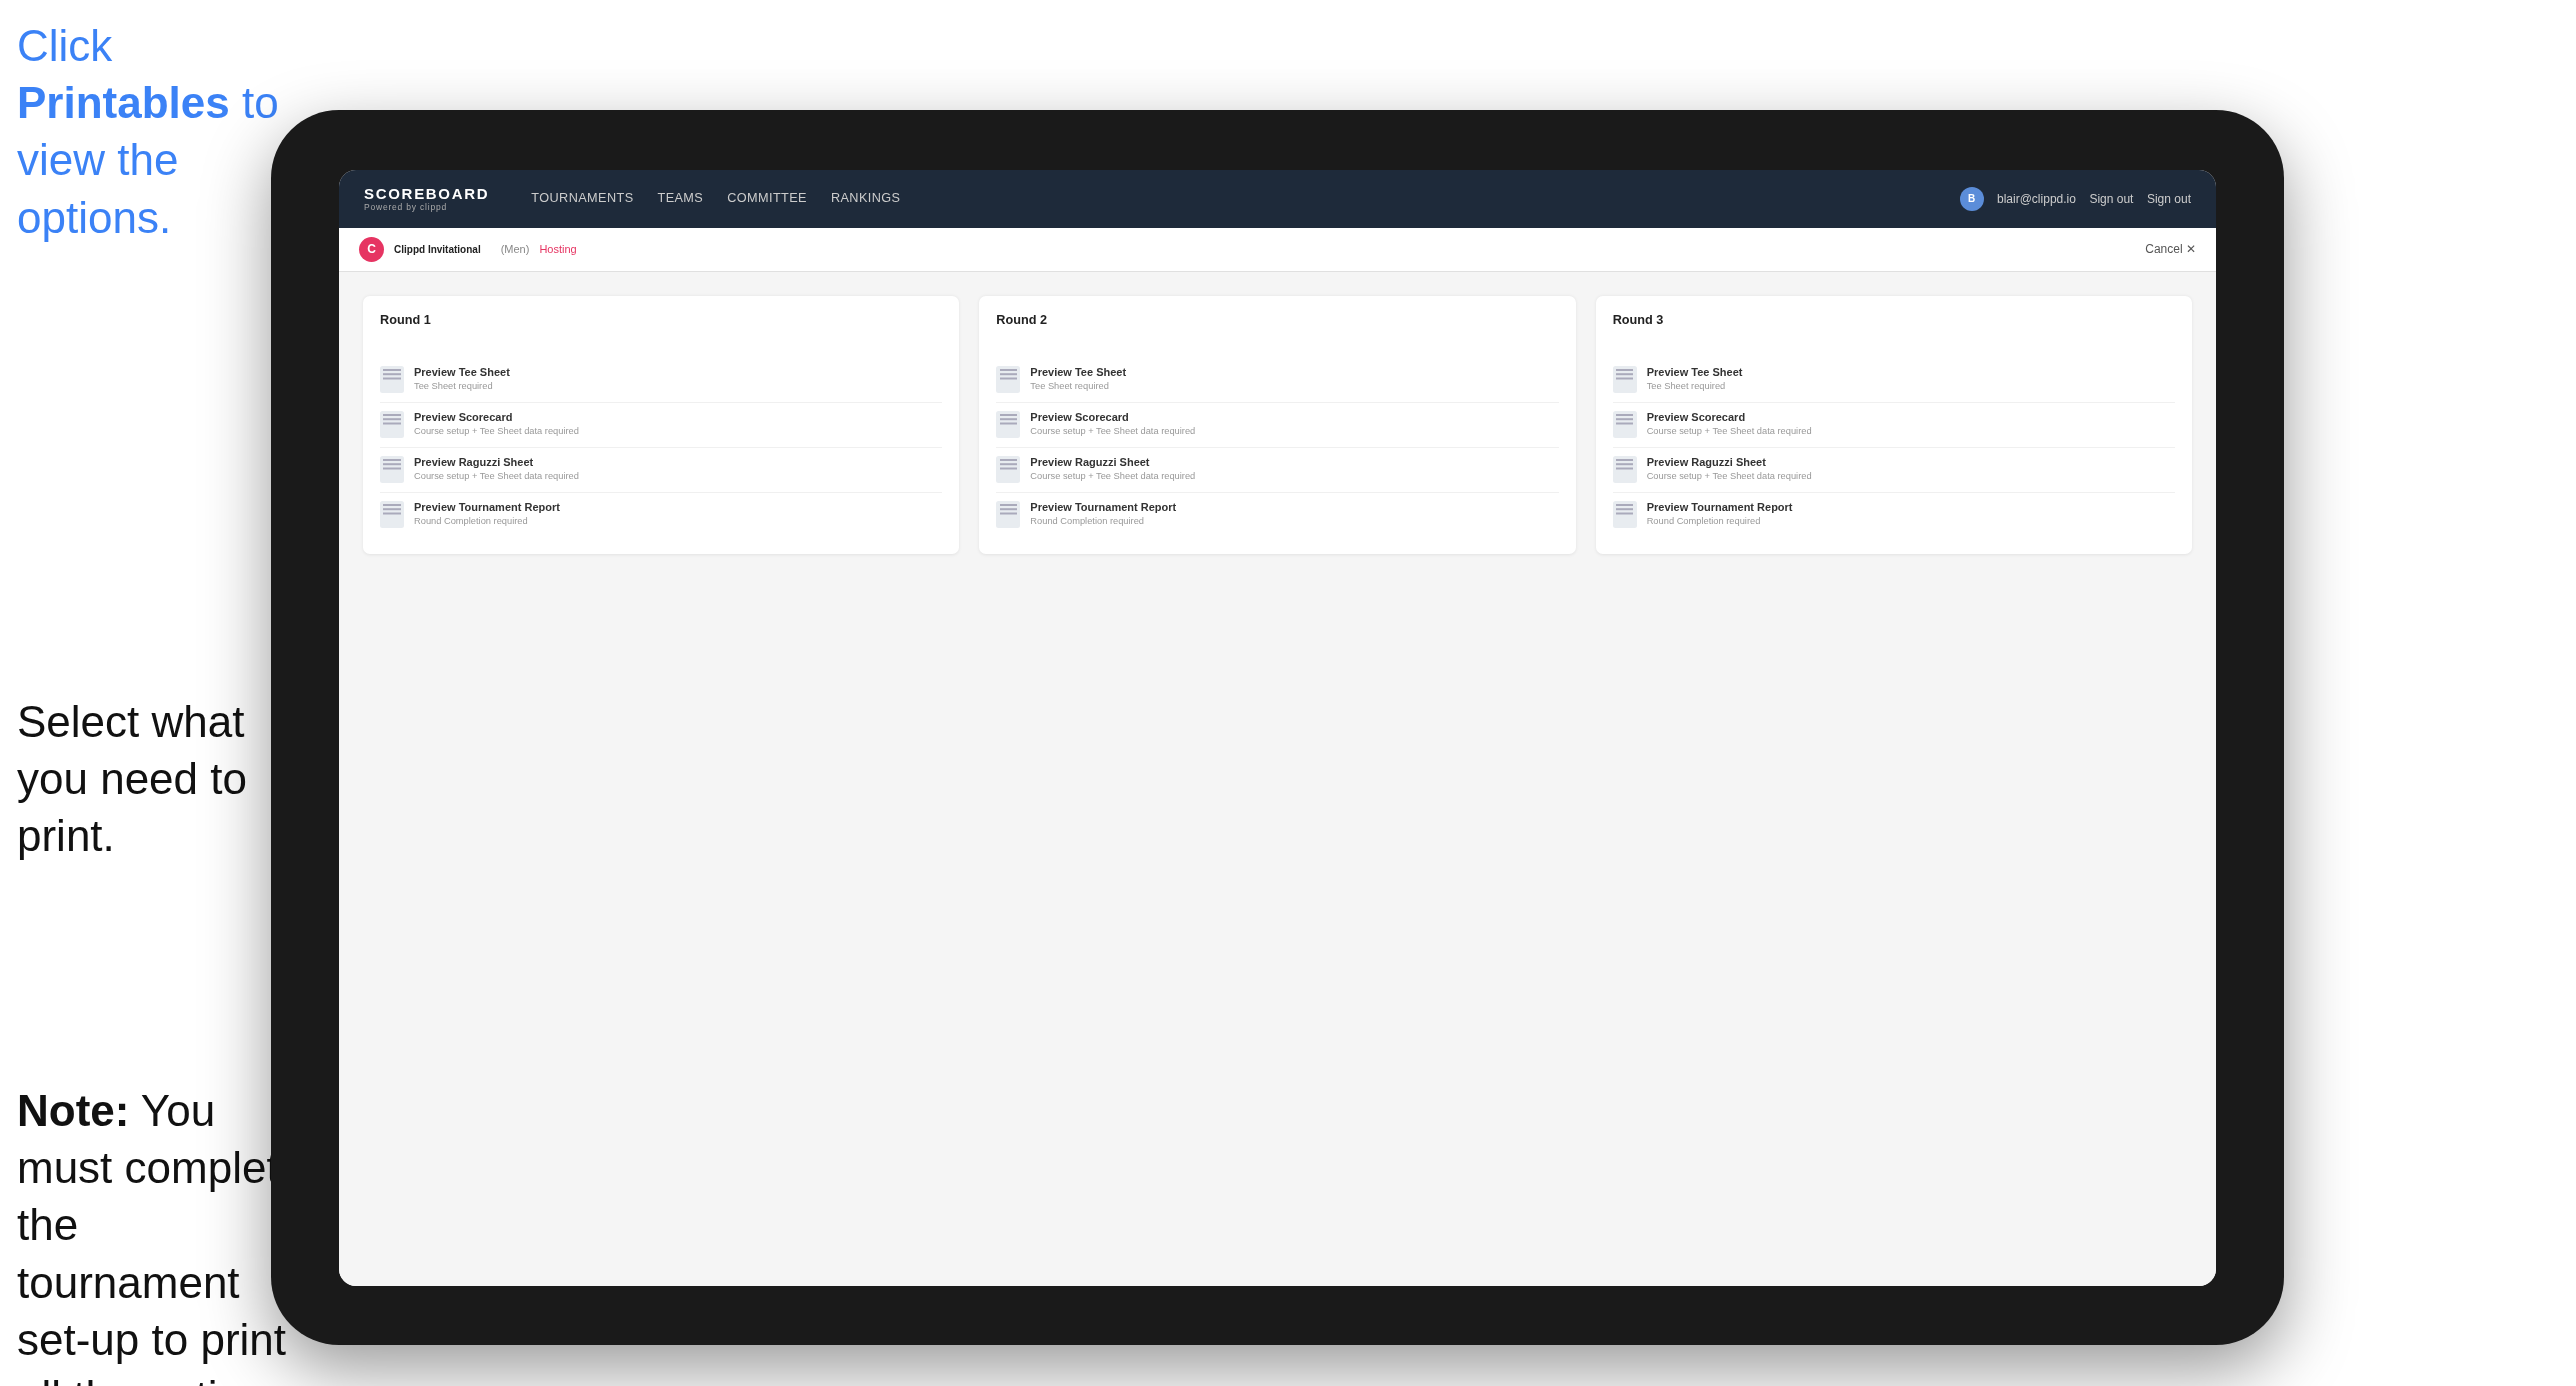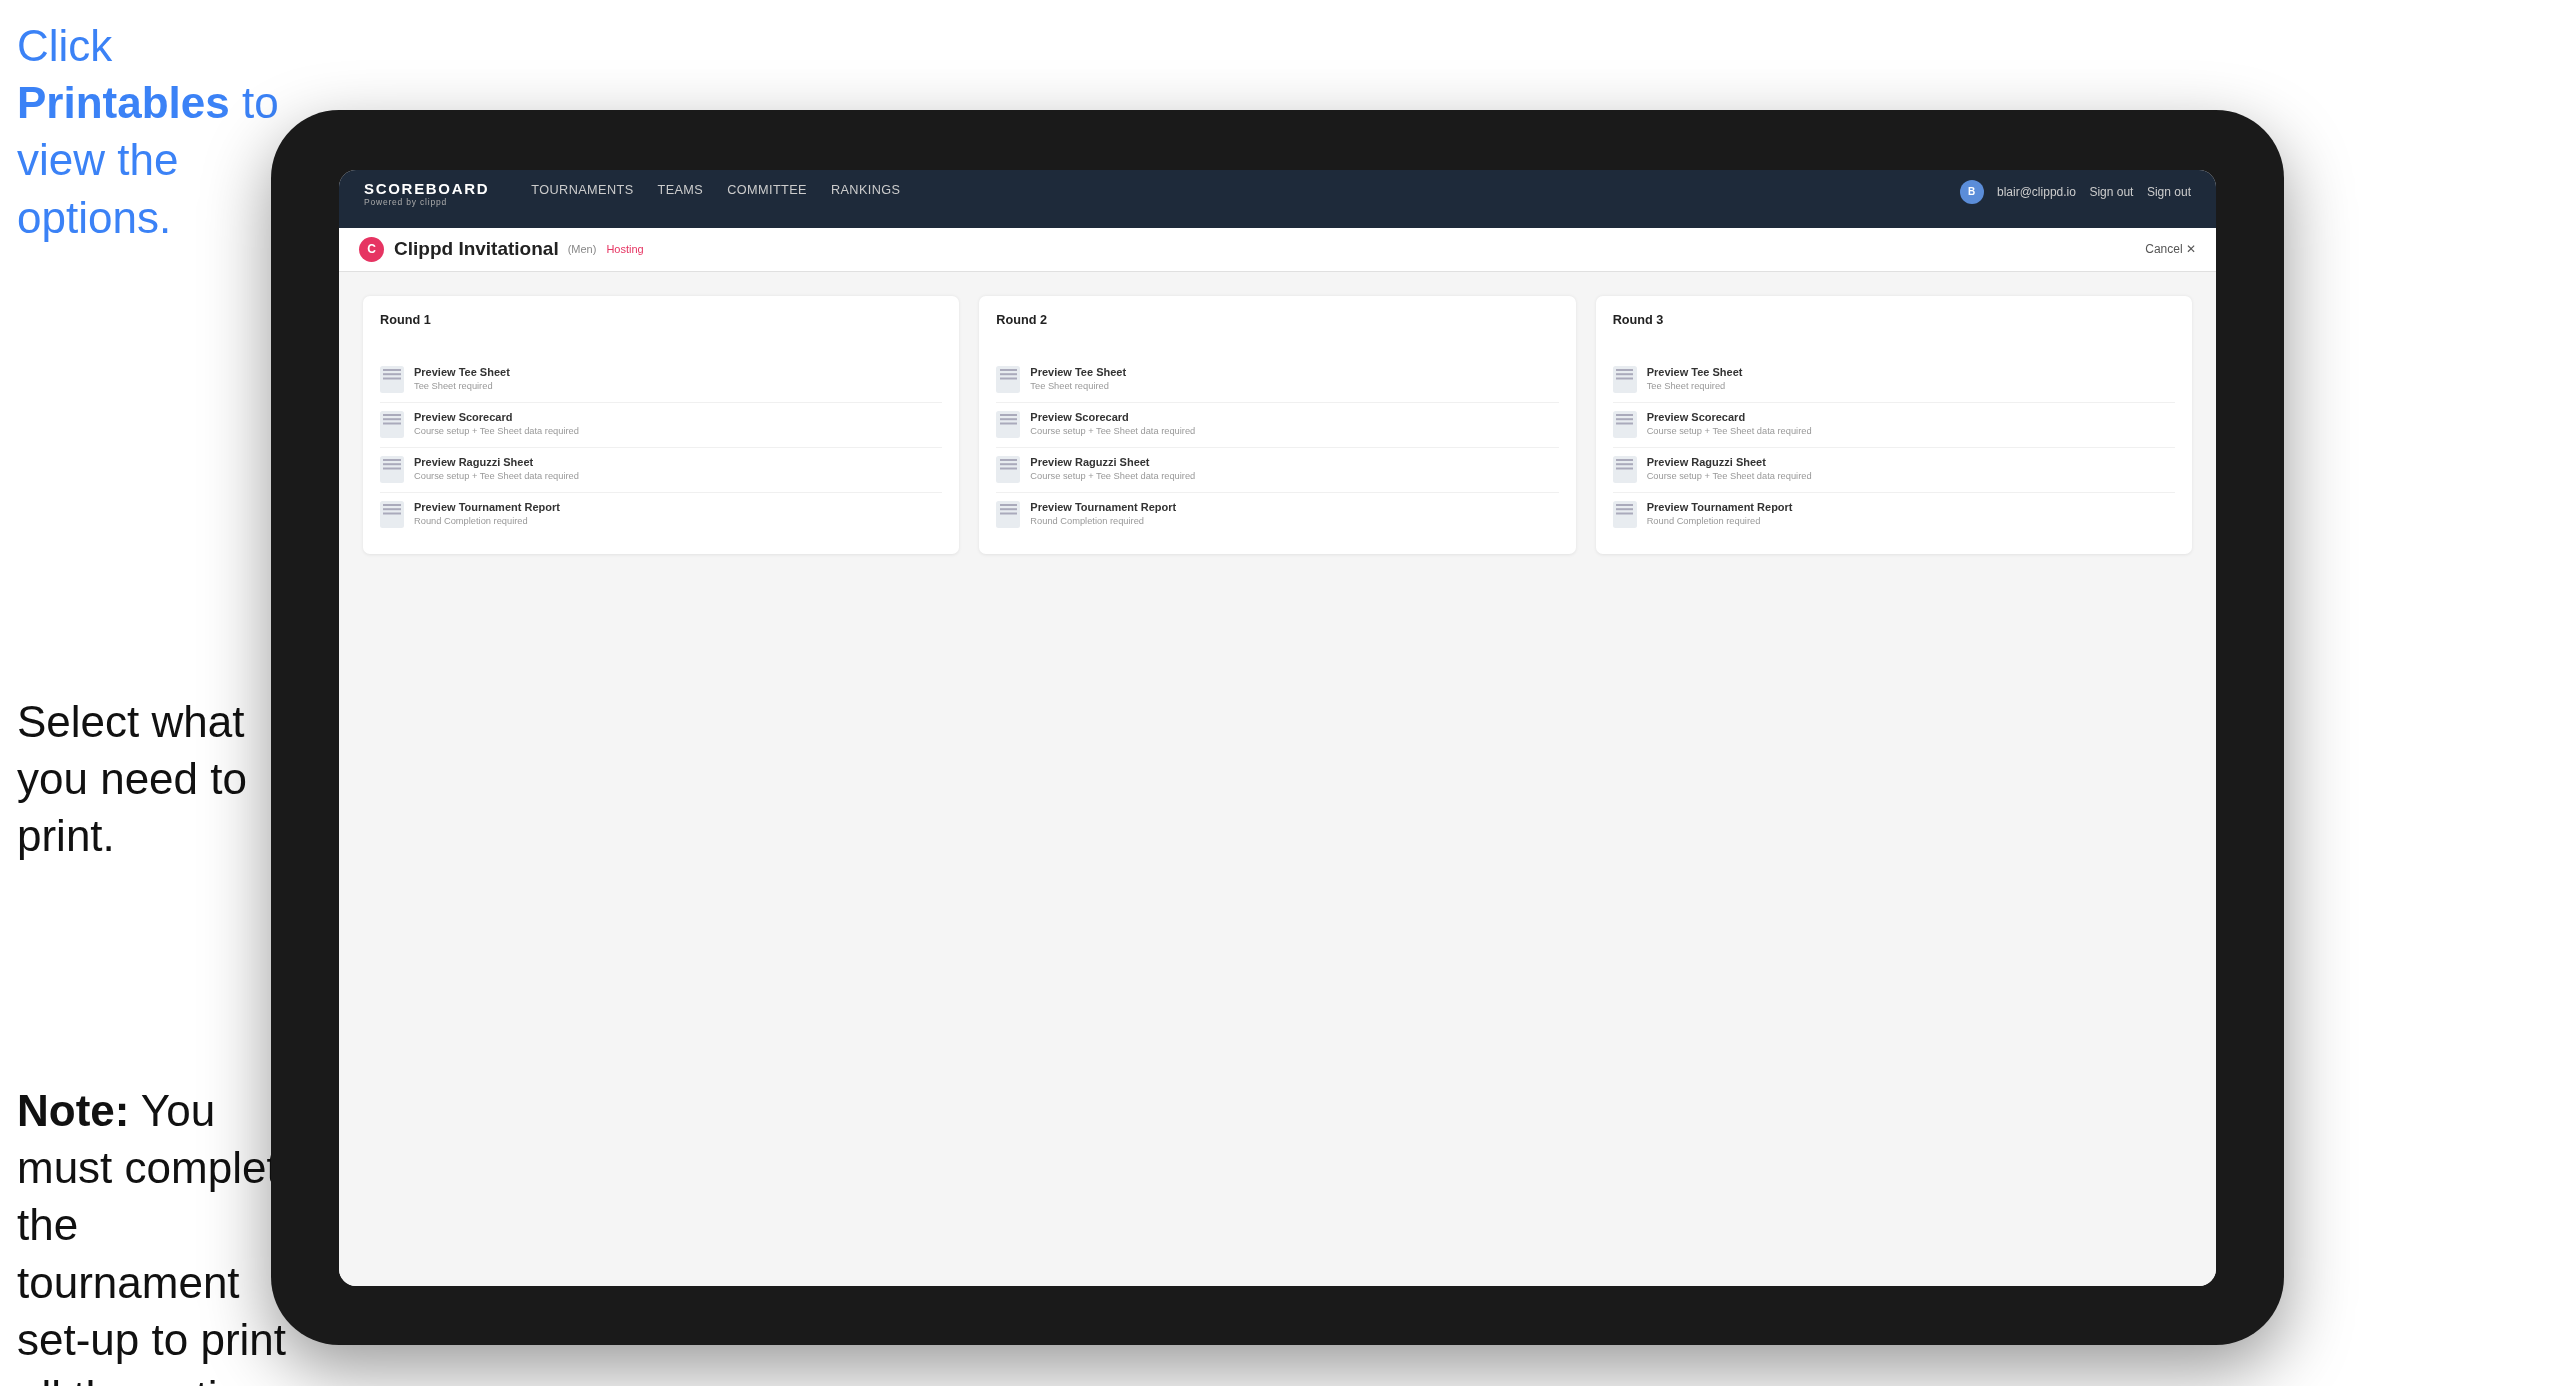--- a/index.html
+++ b/index.html
@@ -78,21 +78,21 @@
       overflow: hidden;
       display: flex;
       flex-direction: column;
     }
 
     
     .top-nav {
       background: #1e2a3a;
       height: 58px;
       display: flex;
-      align-items: flex-start;
+      align-items: center;
       padding: 10px 25px;
       flex-shrink: 0;
     }
 
     .logo-area {
       display: flex;
       flex-direction: column;
       margin-right: 42px;
     }
     .logo-title {
@@ -161,24 +161,24 @@
       display: flex;
       align-items: center;
       justify-content: center;
       color: white;
       font-size: 12px;
       font-weight: 700;
       margin-right: 10px;
     }
 
     .tournament-name {
-      font-size: 19px;
+      font-size: 10px;
       font-weight: 600;
       color: #222;
-      margin-right: 9px;
+      margin-right: 20px;
     }
     .tournament-badge {
       font-size: 11px;
       color: #888;
       margin-right: 10px;
     }
     .tournament-status {
       font-size: 11px;
       color: #e63462;
     }

